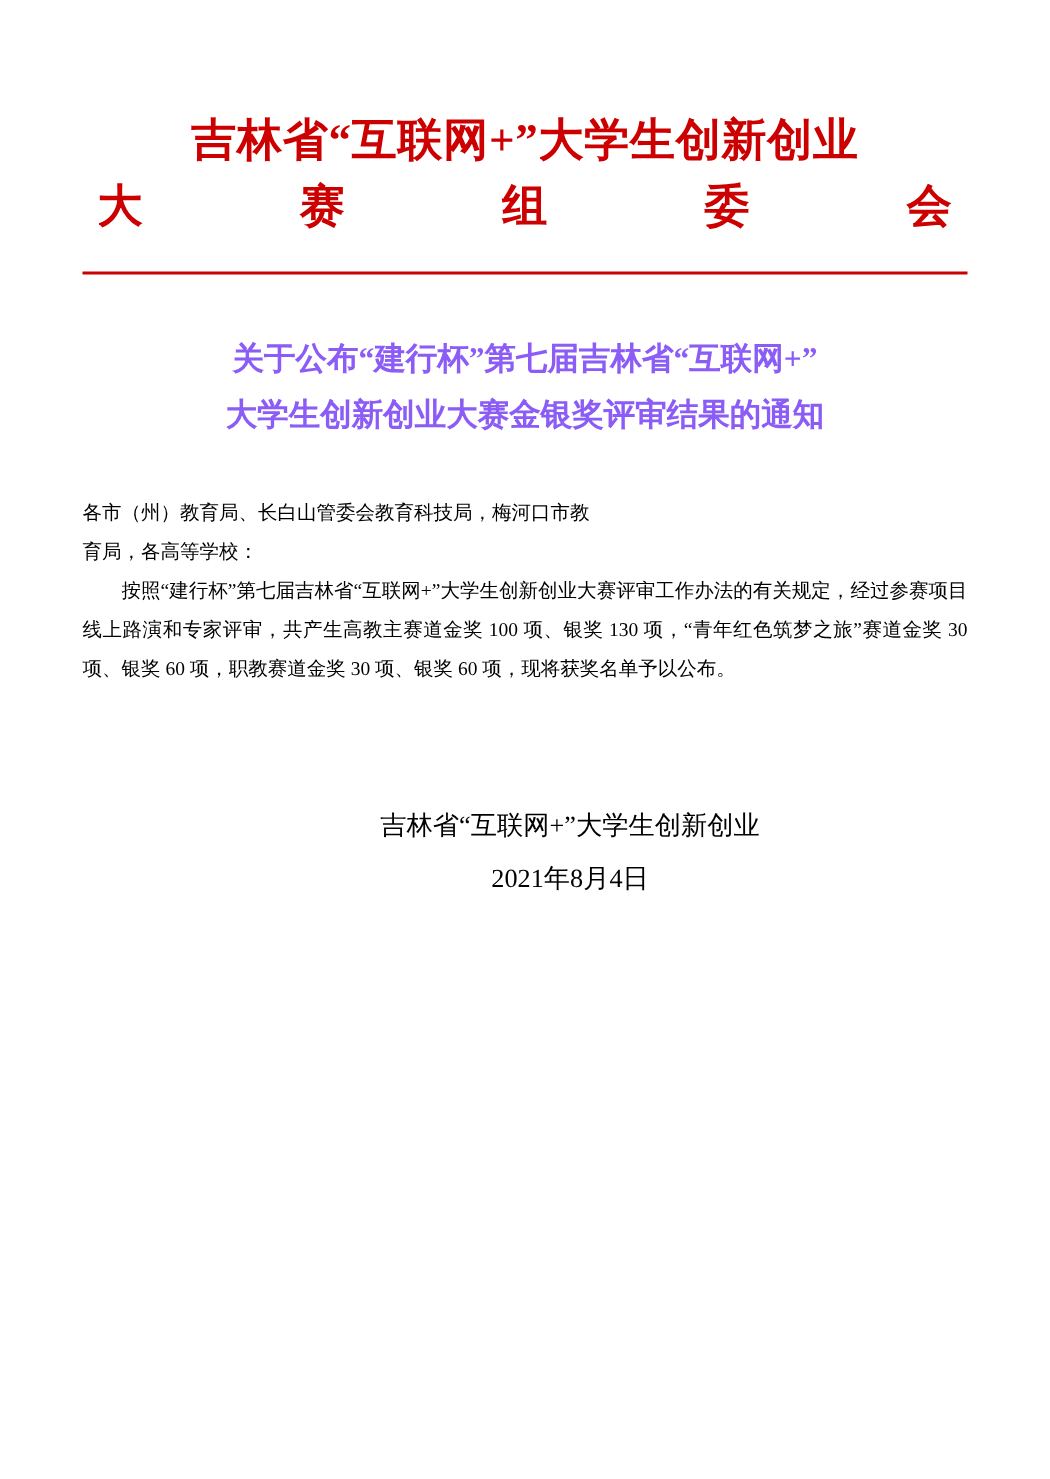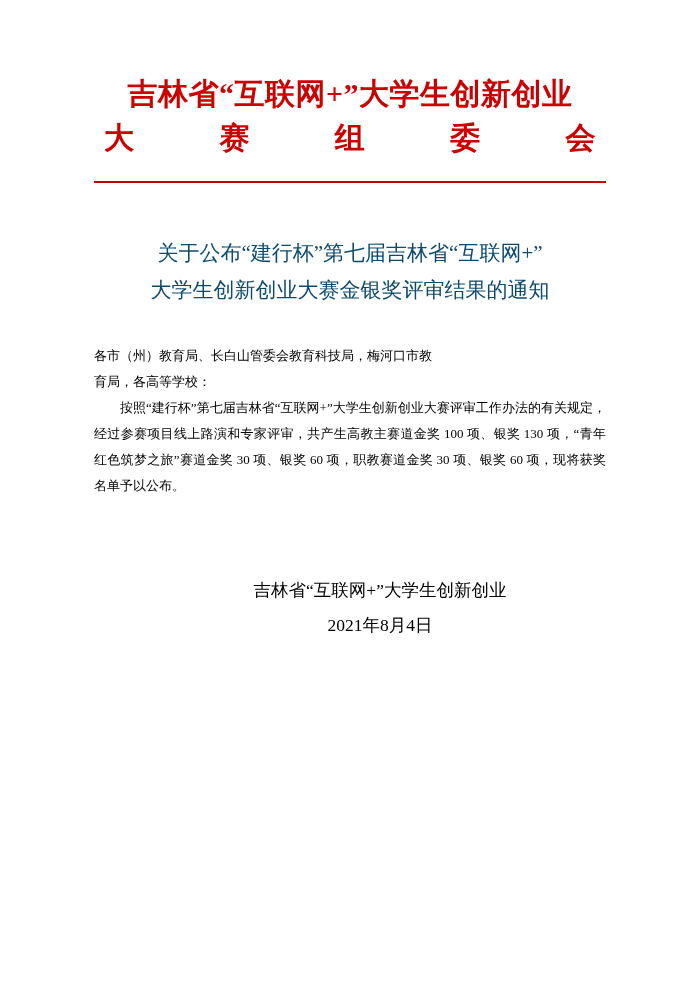--- a/index.html
+++ b/index.html
@@ -12,21 +12,21 @@
     height: 986px;
     font-family: "Liberation Serif", "DejaVu Serif", serif;
     color: #000000;
     position: relative;
     overflow: hidden;
   }
   .page {
     width: 700px;
     height: 767px;
     box-sizing: border-box;
-    padding: 0 94px;
+    padding: 0 55px;
     position: relative;
   }
 
   
   .letterhead {
     padding-top: 72px;
   }
   .letterhead-line {
     color: #cc0000;
     font-weight: bold;
@@ -43,26 +43,26 @@
   }
   .red-rule {
     height: 2px;
     background: #cc0000;
     margin-top: 22px;
     margin-bottom: 0;
   }
 
   
   .doc-title {
-    margin-top: 52px;
+    margin-top: 38px;
     text-align: center;
-    font-weight: normal;
+    font-weight: bold;
     font-size: 21px;
     line-height: 1.75;
-    color: #0c4a6e;
+    color: #8b5cf6;
   }
   .doc-title div {
     white-space: nowrap;
   }
 
   
   .body-block {
     margin-top: 34px;
     font-size: 13px;
     line-height: 2.0;

